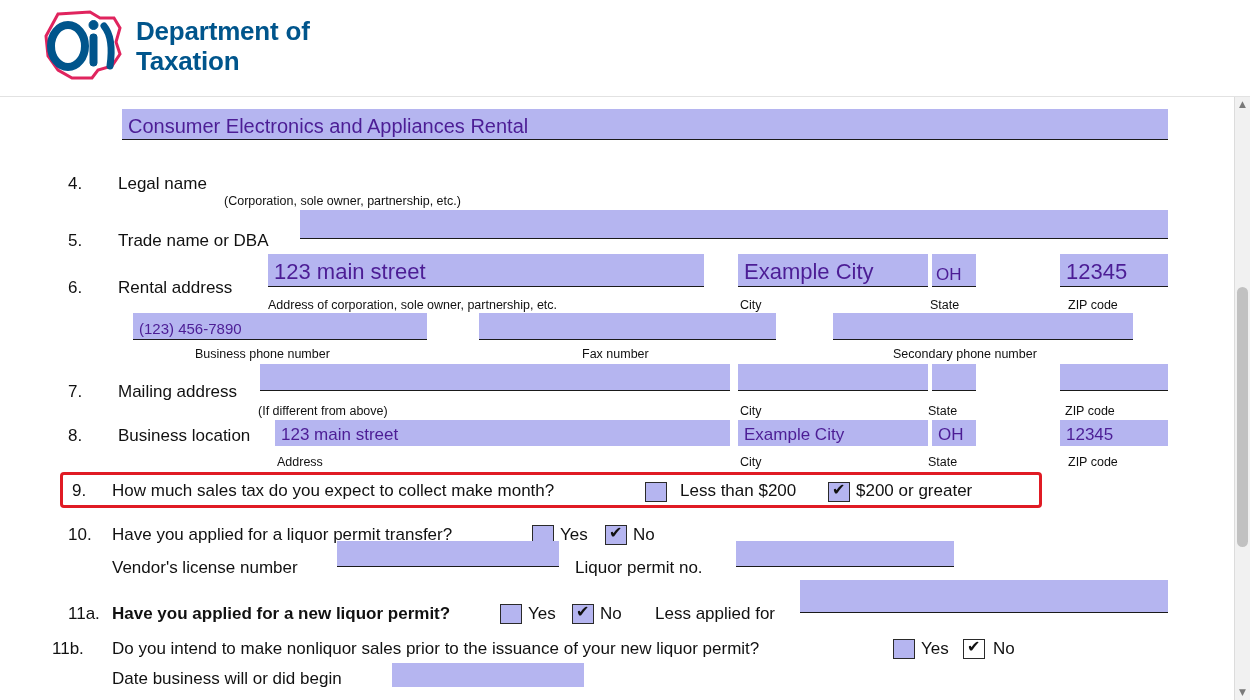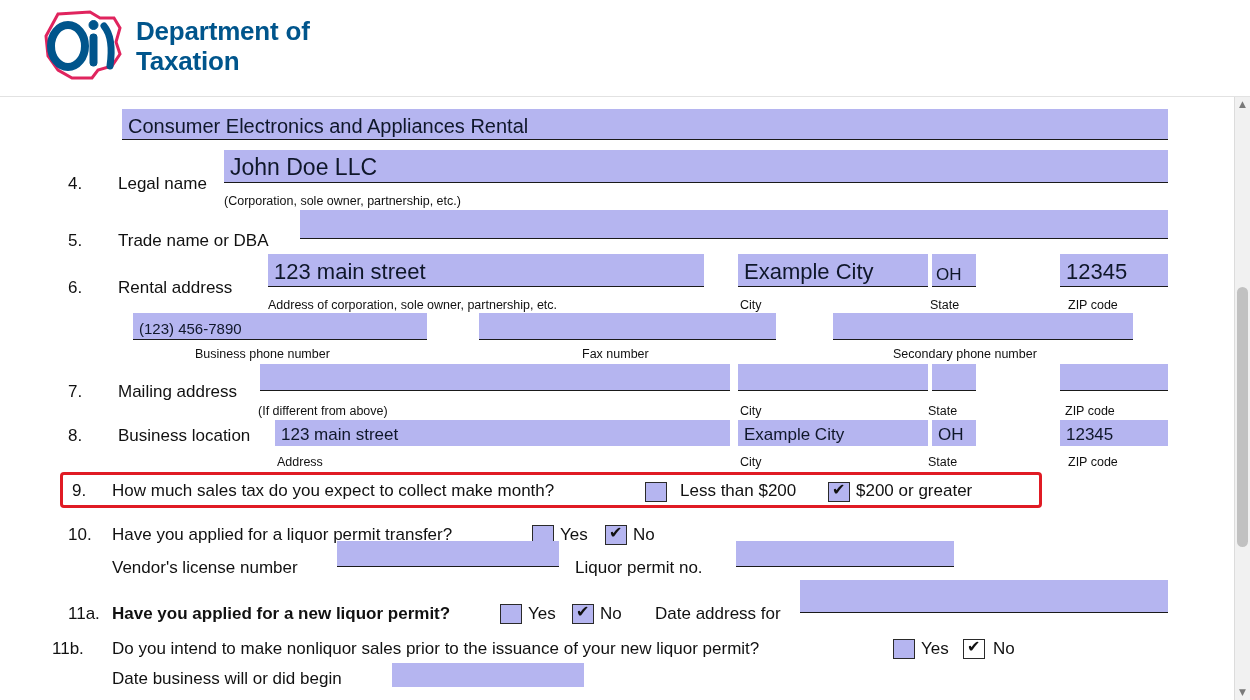--- a/index.html
+++ b/index.html
@@ -79,21 +79,21 @@
     background: #b5b5f0;
     border-bottom: 1px solid #1a1a1a;
     box-sizing: border-box;
   }
   .fld.noline { border-bottom: none; }
   .fld .val {
     position: absolute;
     left: 6px;
     bottom: 1px;
     font-size: 20px;
-    color: #0f172a;
+    color: #4c1d95;
     white-space: nowrap;
   }
   .fld .val.small { font-size: 15px; bottom: 2px; }
   .fld .val.med   { font-size: 17px; bottom: 1px; }
 
   
   .cbox {
     position: absolute;
     width: 22px; height: 20px;
     background: #b5b5f0;
@@ -169,23 +169,20 @@
   </div>
 
   <div class="form">
 
     <div class="fld" style="left:122px; top:12px; width:1046px; height:31px;">
       <div class="val" style="font-size:20px;">Consumer Electronics and Appliances Rental</div>
     </div>
 
     <div class="num" style="left:68px; top:77px;">4.</div>
     <div class="lbl" style="left:118px; top:77px;">Legal name</div>
-    <div class="fld" style="left:224px; top:53px; width:944px; height:33px;">
-      <div class="val" style="font-size:23px;">John Doe LLC</div>
-    </div>
     <div class="sub" style="left:224px; top:97px;">(Corporation, sole owner, partnership, etc.)</div>
 
     <div class="num" style="left:68px; top:134px;">5.</div>
     <div class="lbl" style="left:118px; top:134px;">Trade name or DBA</div>
     <div class="fld" style="left:300px; top:113px; width:868px; height:29px;">
       <div class="val med"></div>
     </div>
 
     <div class="num" style="left:68px; top:181px;">6.</div>
     <div class="lbl" style="left:118px; top:181px;">Rental address</div>
@@ -288,21 +285,21 @@
     </div>
 
     <div class="num" style="left:68px; top:507px;">11a.</div>
     <div class="lbl" style="left:112px; top:507px;font-weight:bold;">Have you applied for a new liquor permit?</div>
     <div class="cbox" style="left:500px; top:507px;"></div>
     <div class="lbl" style="left:528px; top:507px;">Yes</div>
     <div class="cbox" style="left:572px; top:507px;">
       <span class="mark">✔</span>
     </div>
     <div class="lbl" style="left:600px; top:507px;">No</div>
-    <div class="lbl" style="left:655px; top:507px;">Date address for</div>
+    <div class="lbl" style="left:655px; top:507px;">Less applied for</div>
     <div class="fld" style="left:800px; top:483px; width:368px; height:33px;">
       <div class="val med"></div>
     </div>
 
     <div class="num" style="left:52px; top:542px;">11b.</div>
     <div class="lbl" style="left:112px; top:542px;">Do you intend to make nonliquor sales prior to the issuance of your new liquor permit?</div>
     <div class="cbox" style="left:893px; top:542px;"></div>
     <div class="lbl" style="left:921px; top:542px;">Yes</div>
     <div class="cbox white" style="left:963px; top:542px;">
       <span class="mark">✔</span>

